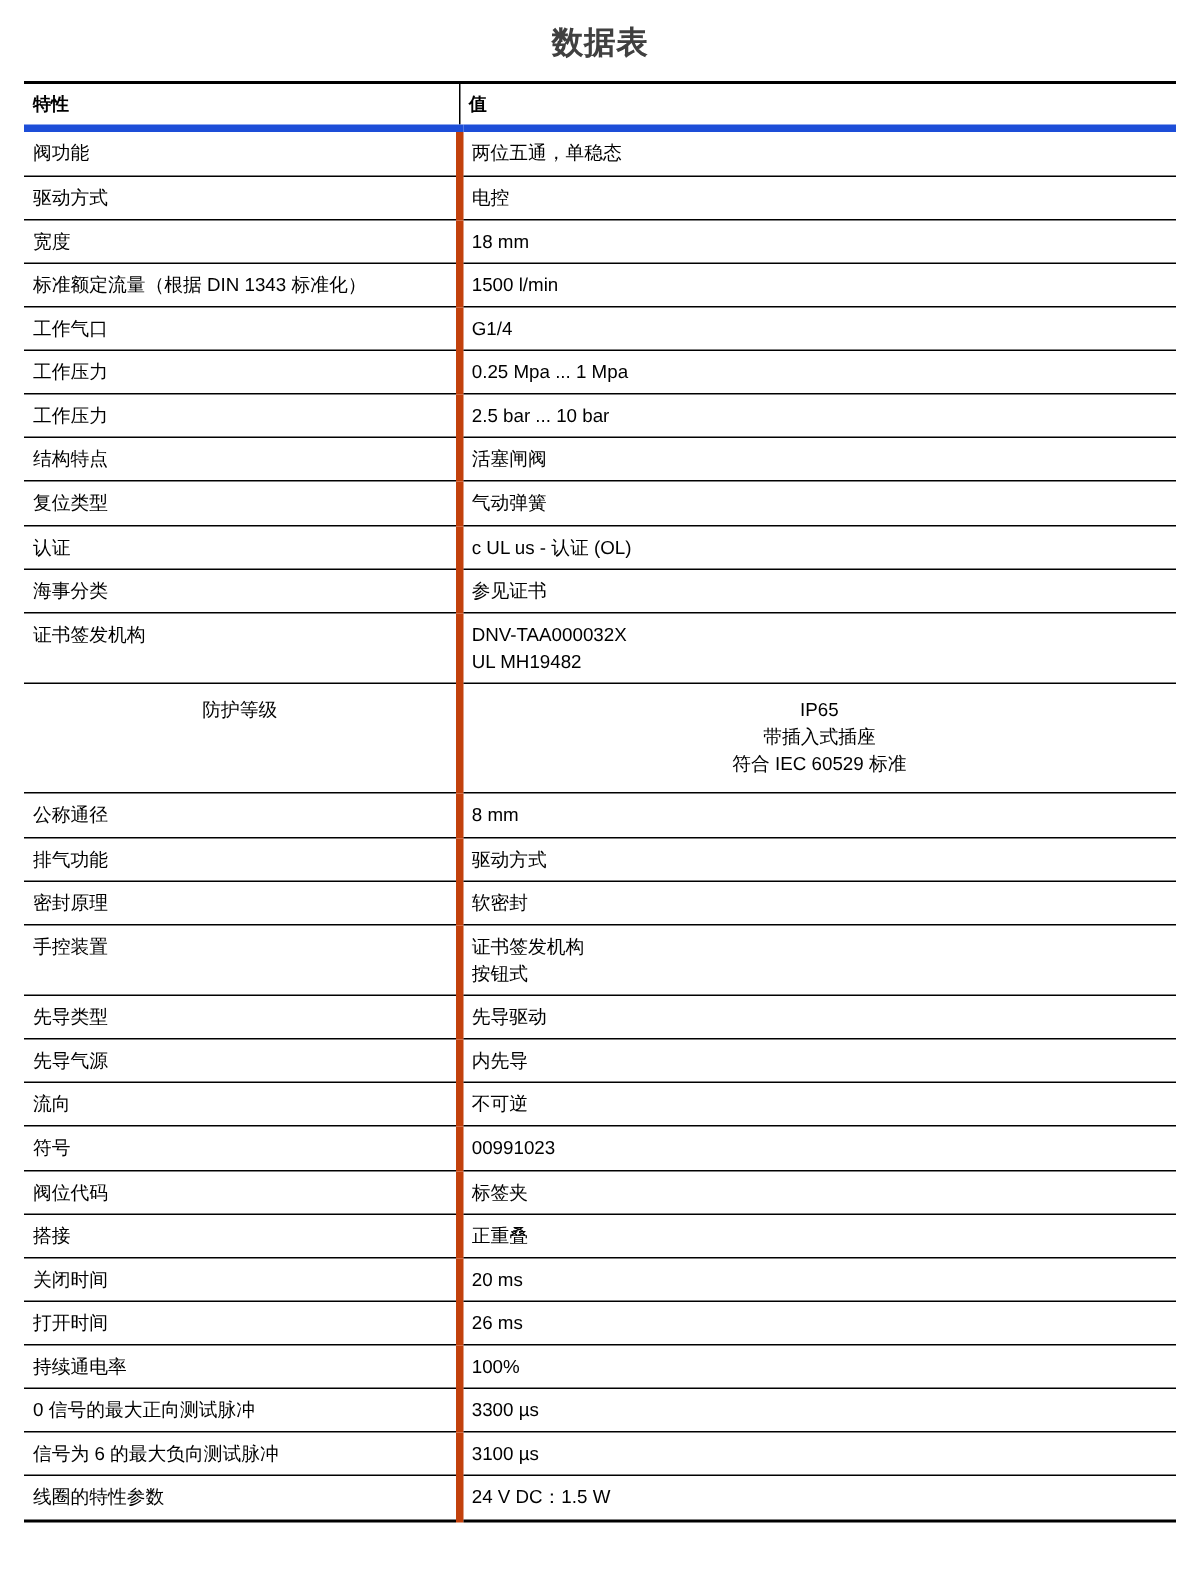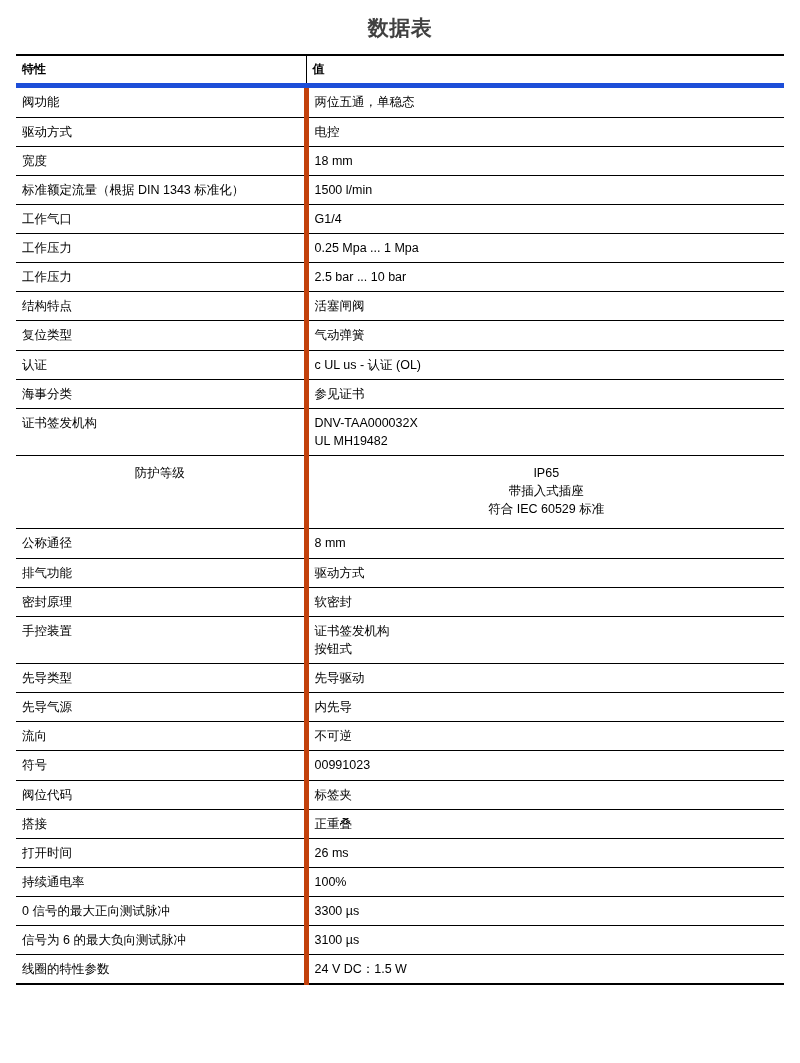--- a/index.html
+++ b/index.html
@@ -222,20 +222,26 @@
               <span class="line">标签夹</span>
             </td>
           </tr>
           <tr>
             <td class="prop">搭接</td>
             <td class="val">
               <span class="line">正重叠</span>
             </td>
           </tr>
           <tr>
+            <td class="prop">关闭时间</td>
+            <td class="val">
+              <span class="line">20 ms</span>
+            </td>
+          </tr>
+          <tr>
             <td class="prop">打开时间</td>
             <td class="val">
               <span class="line">26 ms</span>
             </td>
           </tr>
           <tr>
             <td class="prop">持续通电率</td>
             <td class="val">
               <span class="line">100%</span>
             </td>

